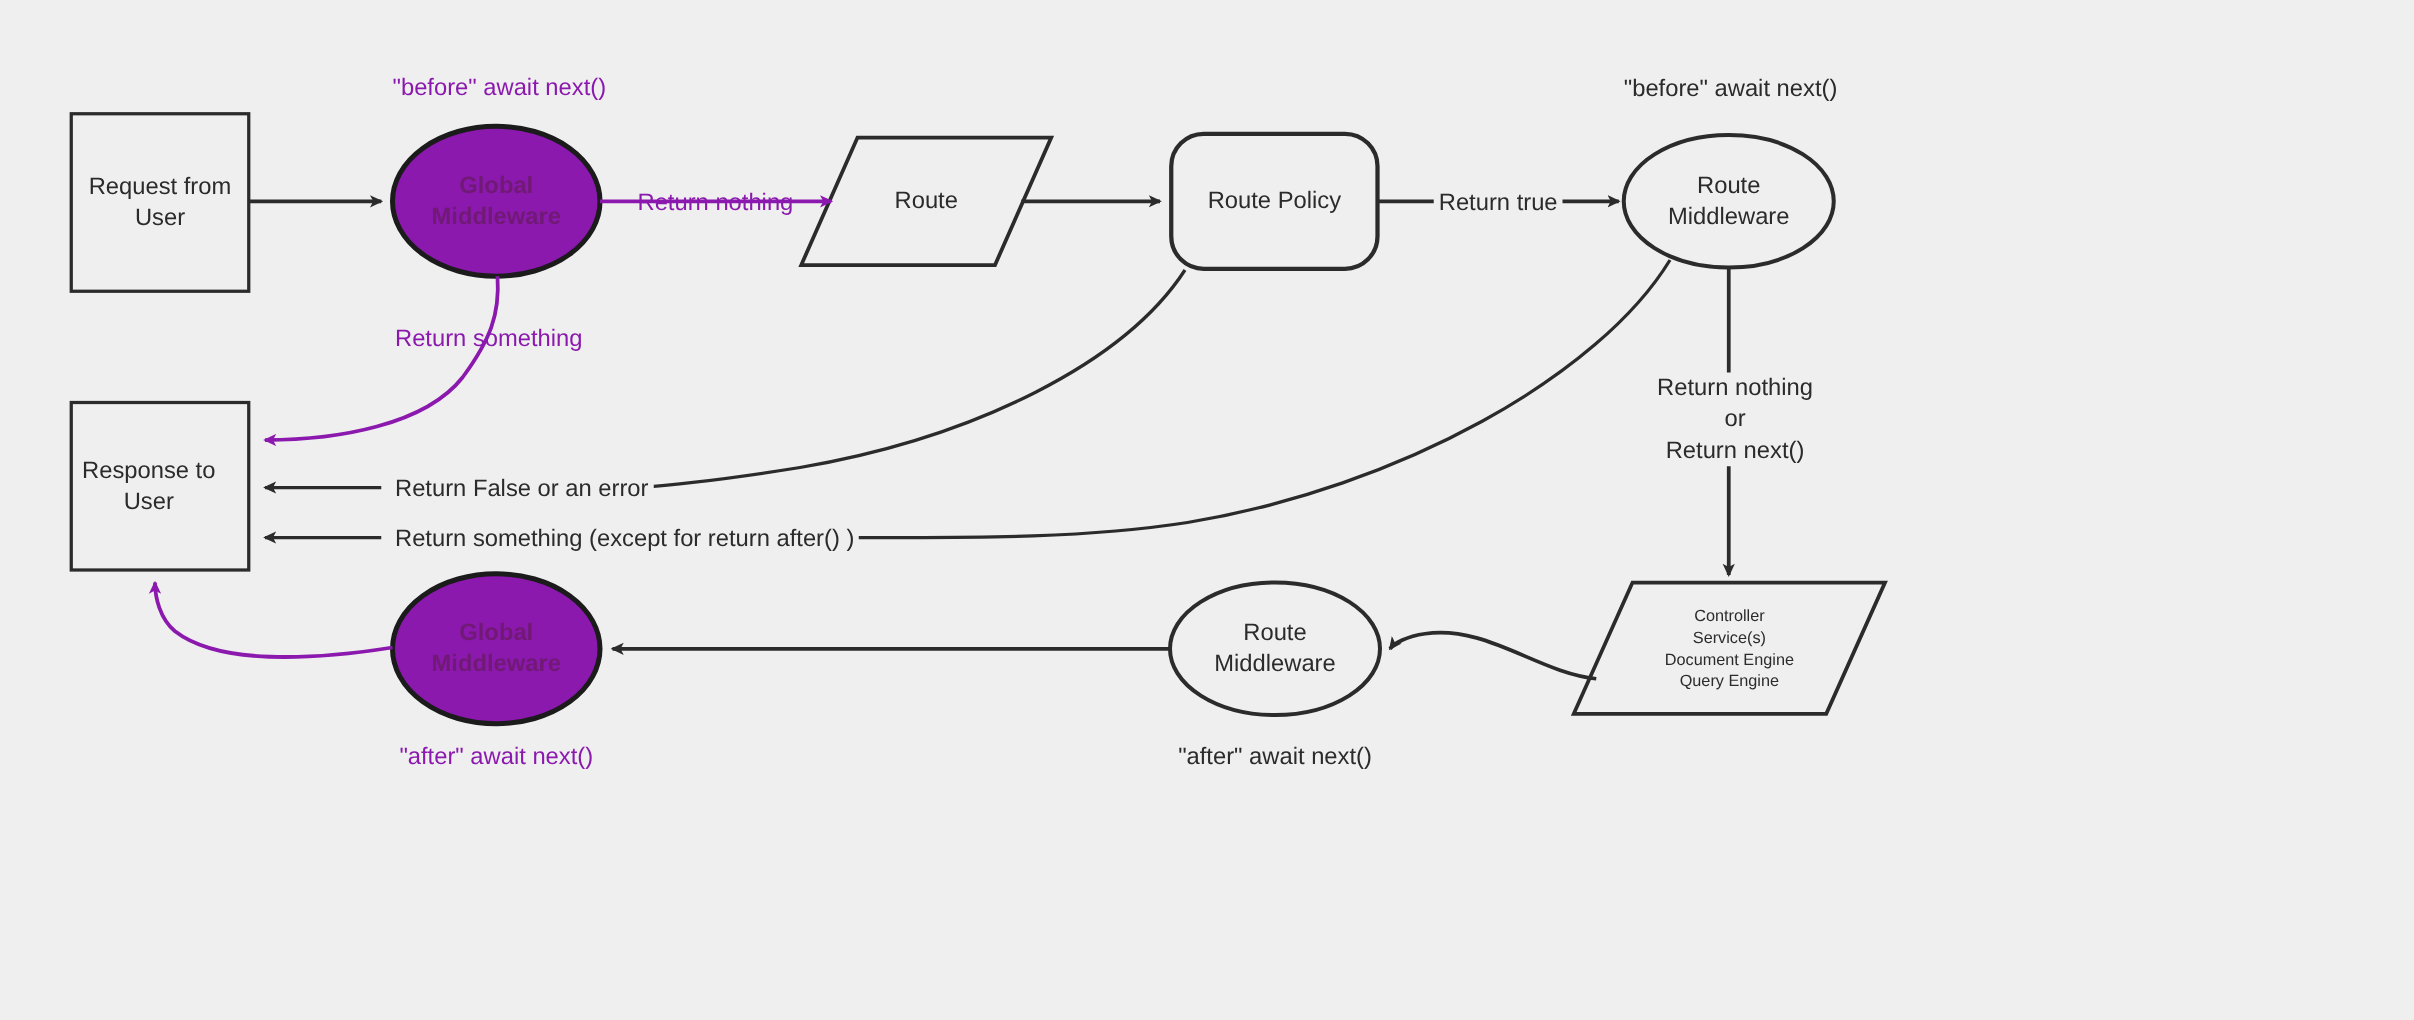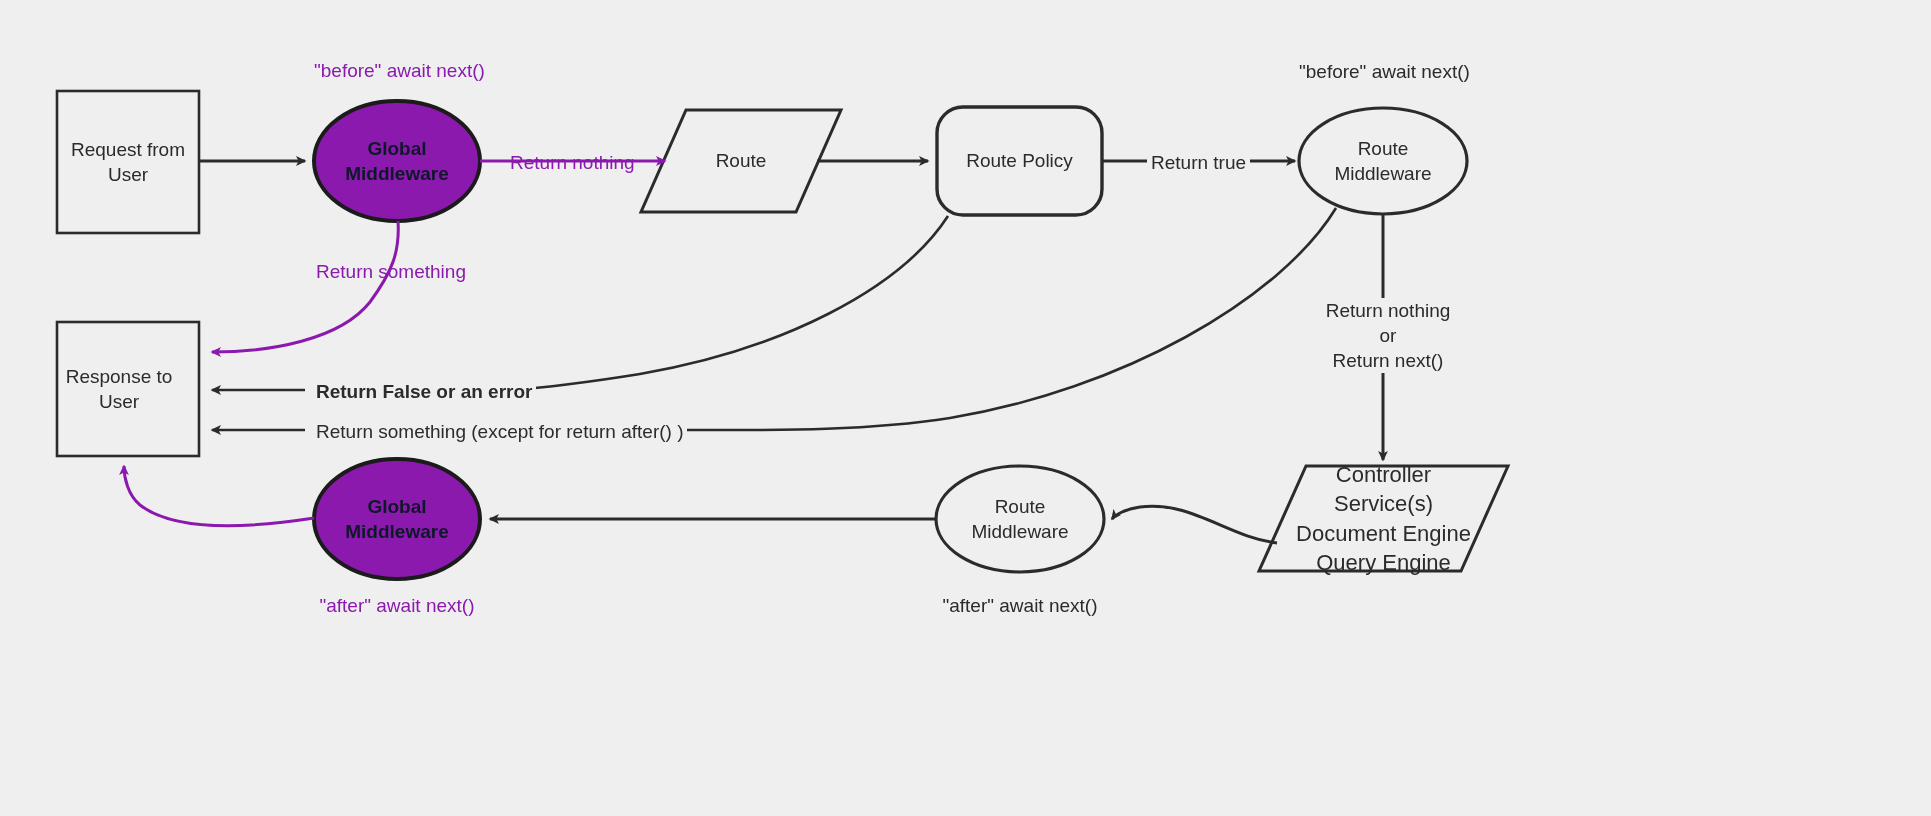--- a/index.html
+++ b/index.html
@@ -29,21 +29,21 @@
     align-items: center;
     justify-content: center;
     text-align: center;
     color: #2b2b2b;
     font-size: 19px;
     line-height: 1.33;
     pointer-events: none;
     white-space: nowrap;
   }
   .node-label.purple-text {
-    color: #0f172a;
+    color: #701a75;
     font-weight: bold;
   }
   .edge-label {
     position: absolute;
     text-align: center;
     color: #2b2b2b;
     font-size: 19px;
     line-height: 1.33;
     white-space: nowrap;
     background: #efeff0;
@@ -137,21 +137,21 @@
 
   <div class="node-label" style="left:937px; top:107px; width:165px; height:108px;">
     <span>Route Policy</span>
   </div>
 
   <div class="node-label" style="left:1299px; top:108px; width:168px; height:106px;">
     <span>Route</span>
     <span>Middleware</span>
   </div>
 
-  <div class="node-label" style="left:1259px; top:466px; width:249px; height:105px; font-size:22px;">
+  <div class="node-label" style="left:1259px; top:466px; width:249px; height:105px; font-size:13px;">
     <span>Controller</span>
     <span>Service(s)</span>
     <span>Document Engine</span>
     <span>Query Engine</span>
   </div>
 
   <div class="node-label" style="left:936px; top:466px; width:168px; height:106px;">
     <span>Route</span>
     <span>Middleware</span>
   </div>
@@ -171,21 +171,21 @@
   <div class="edge-label accent" style="left:312px; top:259px;">Return something</div>
 
   <div class="edge-label" style="left:1147px; top:150px;">Return true</div>
 
   <div class="edge-label multi" style="left:1300px; top:298px; width:168px; text-align:center;">
     <div>Return nothing</div>
     <div>or</div>
     <div>Return next()</div>
   </div>
 
-  <div class="edge-label" style="left:312px; top:379px;font-weight:bold;">Return False or an error</div>
+  <div class="edge-label" style="left:312px; top:379px;">Return False or an error</div>
 
   <div class="edge-label" style="left:312px; top:419px;">Return something (except for return after() )</div>
 
   <div class="anno accent" style="left:314px; top:60px; width:166px;">"before" await next()</div>
 
   <div class="anno" style="left:1299px; top:61px; width:168px;">"before" await next()</div>
 
   <div class="anno accent" style="left:314px; top:595px; width:166px;">"after" await next()</div>
 
   <div class="anno" style="left:936px; top:595px; width:168px;">"after" await next()</div>

